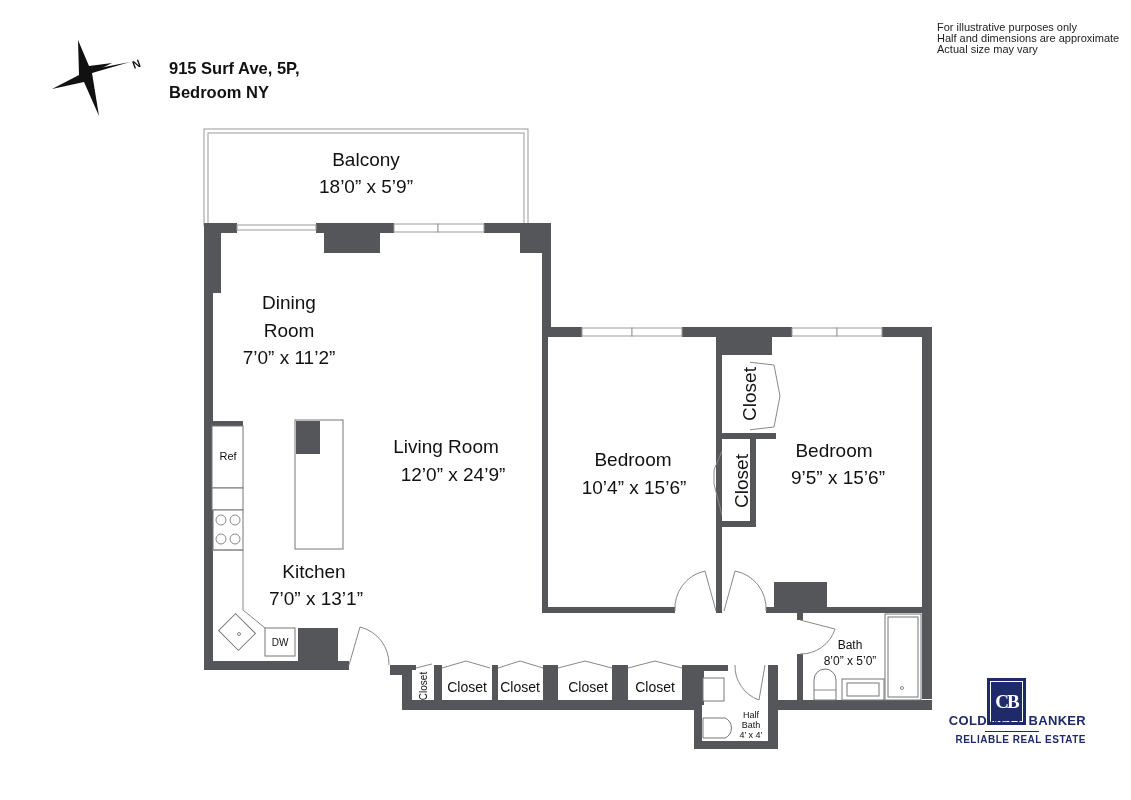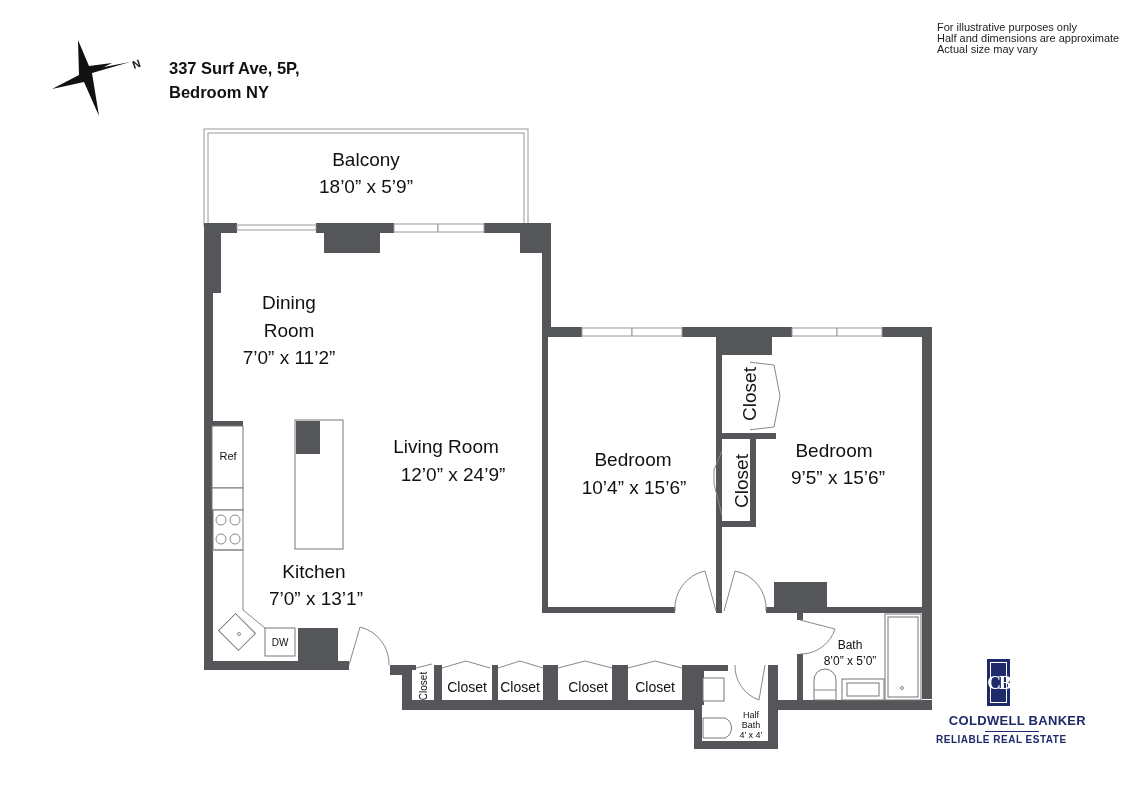--- a/index.html
+++ b/index.html
@@ -5,37 +5,37 @@
   html, body { margin: 0; padding: 0; background: #ffffff; }
   body { width: 1131px; height: 800px; position: relative; overflow: hidden; font-family: "Liberation Sans", sans-serif; color: #111; }
   .abs { position: absolute; }
   .disclaimer { left: 937px; top: 22px; font-size: 11px; line-height: 11px; color: #222; }
   .address { left: 169px; top: 56px; font-size: 16.5px; font-weight: bold; line-height: 24px; color: #111; }
   svg.plan { position: absolute; left: 0; top: 0; }
   .wall { fill: #54565a; }
   .line { stroke: #888; stroke-width: 1; fill: none; }
   .thin { stroke: #777; stroke-width: 1; fill: #fff; }
   .rlabel { font-family: "Liberation Sans", sans-serif; fill: #111; text-anchor: middle; }
-  .logo { left: 987px; top: 659px; width: 23px; height: 47px; background: #1f2a6b; }
+  .logo { left: 987px; top: 678px; width: 23px; height: 47px; background: #1f2a6b; padding-left: 16px; }
   .logo-inner { position: absolute; left: 3px; top: 3px; right: 3px; bottom: 3px; border: 1px solid #fff; display: flex; align-items: center; justify-content: center; color: #fff; font-weight: bold; font-size: 19px; letter-spacing: -2px; font-family: "Liberation Serif", serif; }
   .brand1 { left: 936px; top: 713px; width: 150px; text-align: right; font-size: 13px; font-weight: bold; color: #1f2a6b; letter-spacing: 0.3px; }
   .brand-rule { left: 985px; top: 731px; width: 54px; height: 1px; background: #1f2a6b; }
-  .brand2 { left: 936px; top: 734px; width: 150px; text-align: left; font-size: 10px; font-weight: bold; color: #1f2a6b; letter-spacing: 0.5px; }
+  .brand2 { left: 936px; top: 734px; width: 150px; text-align: right; font-size: 10px; font-weight: bold; color: #1f2a6b; letter-spacing: 0.5px; }
 </style>
 </head>
 <body>
 
 <div class="abs disclaimer">
   <div>For illustrative purposes only</div>
   <div>Half and dimensions are approximate</div>
   <div>Actual size may vary</div>
 </div>
 
 <div class="abs address">
-  <div>337 Surf Ave, 5P,</div>
+  <div>915 Surf Ave, 5P,</div>
   <div>Bedroom NY</div>
 </div>
 
 <svg class="plan" width="1131" height="800" viewBox="0 0 1131 800">
 
   <g>
     <polygon points="78,40 89,66 112,63 92,73 99,116 84,82 52,89 79,75" fill="#111"></polygon>
     <polygon points="92,73 130,62 94,69" fill="#111"></polygon>
     <text x="134" y="69" font-size="11" font-weight="bold" fill="#111" transform="rotate(-20 134 69)">N</text>
   </g>

